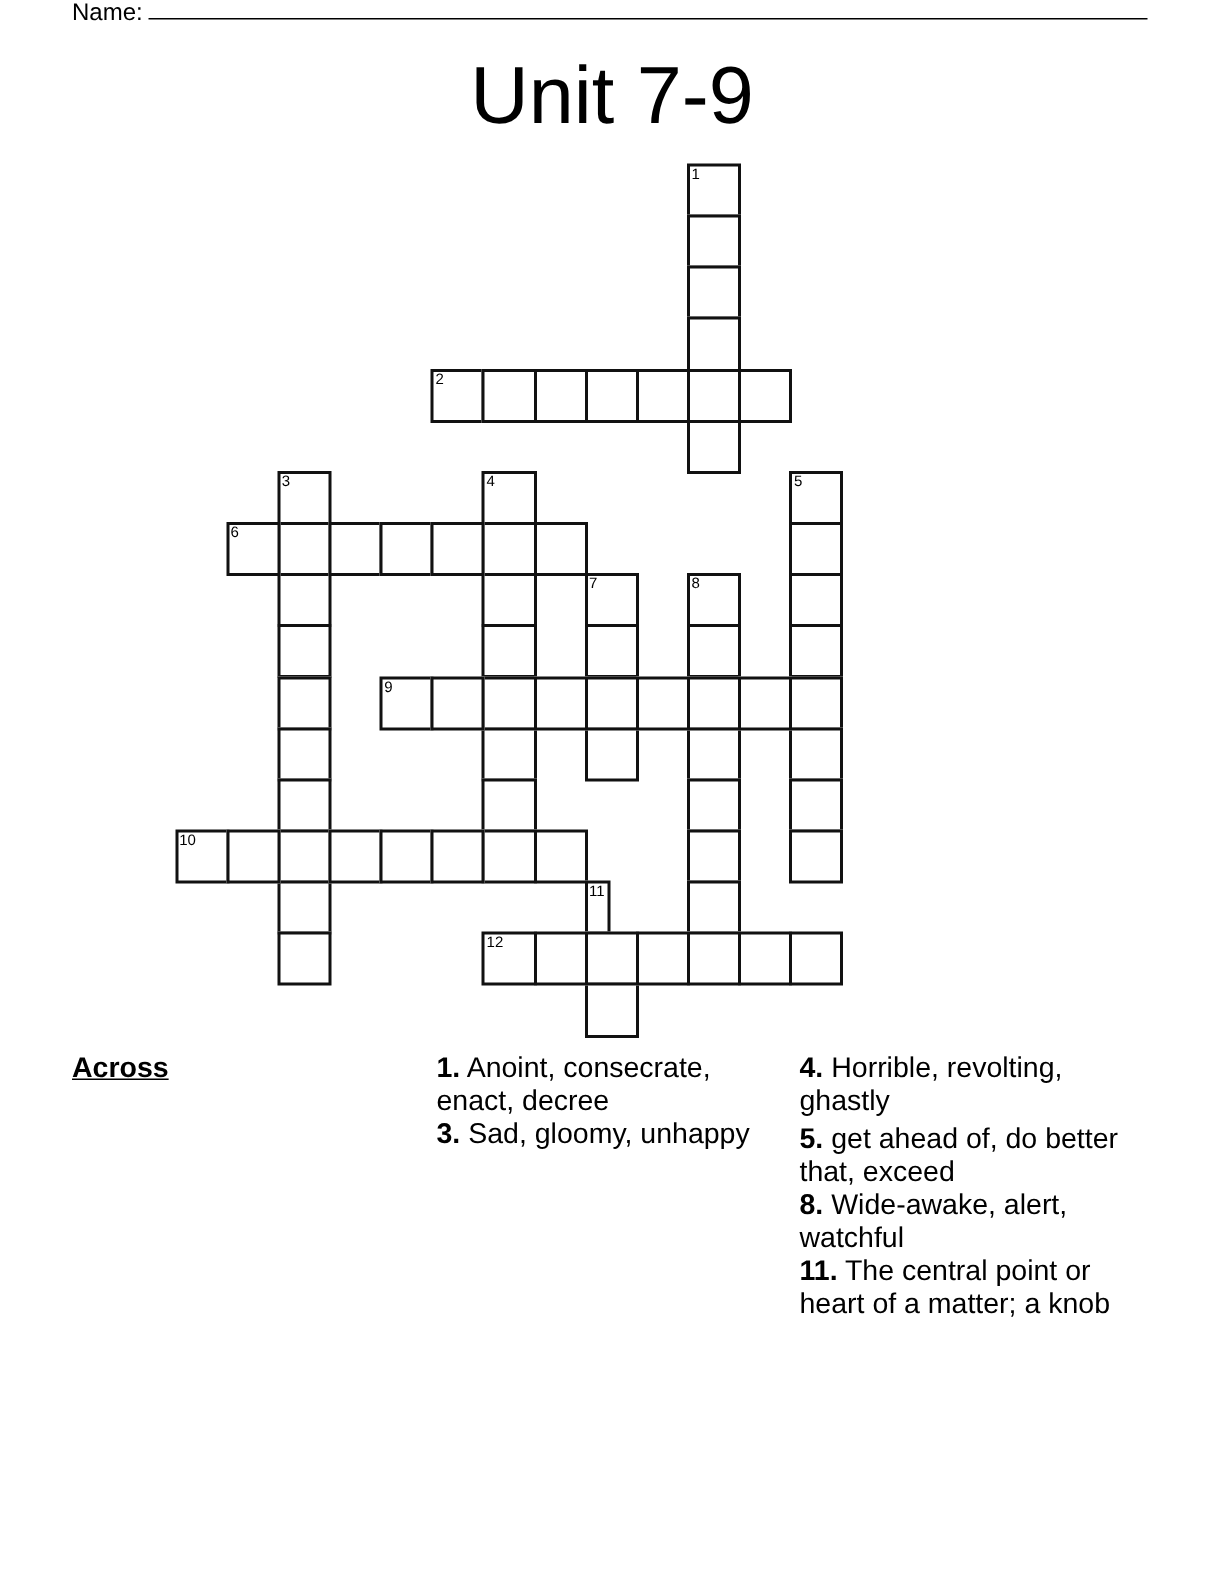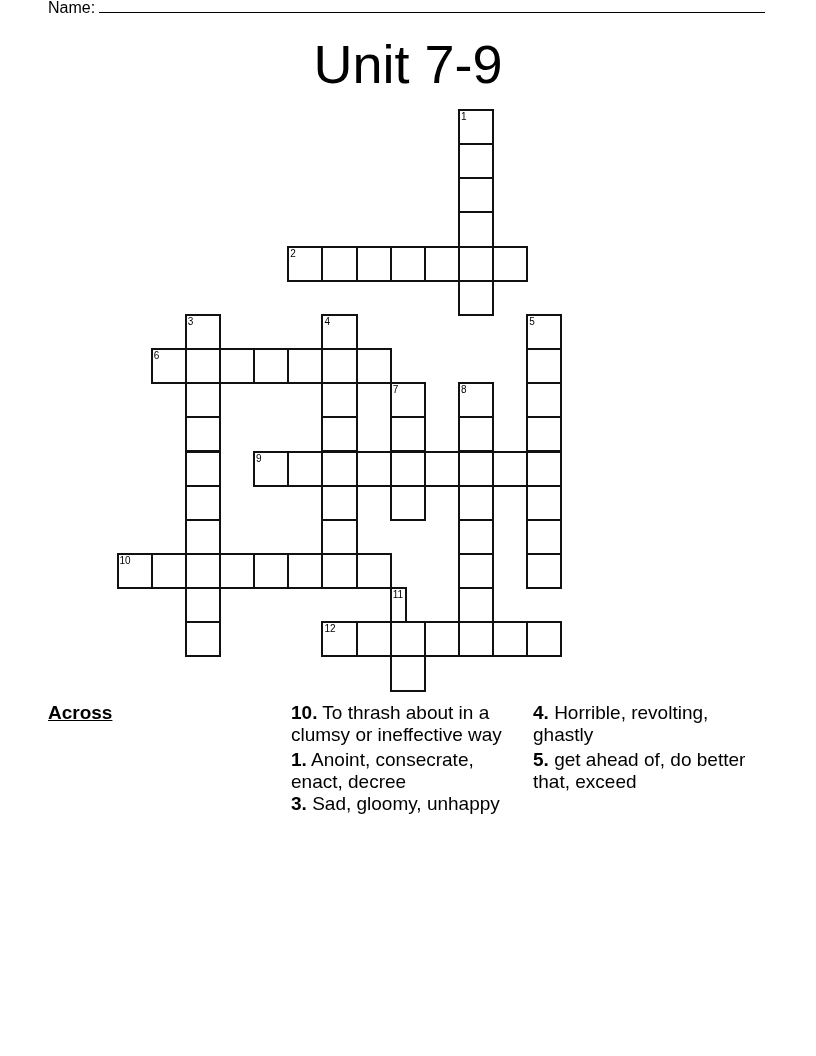--- a/index.html
+++ b/index.html
@@ -190,21 +190,22 @@
     <div class="cell" style="left: 423.85px; top: 621.25px; width: 36.15px; height: 36.15px;"></div>
     <div class="cell" style="left: 492.15px; top: 621.25px; width: 36.15px; height: 36.15px;"></div>
     <div class="cell" style="left: 526.3px; top: 621.25px; width: 36.15px; height: 36.15px;"></div>
   </div>
 
 <div class="clues col1">
   <div class="heading">Across</div>
 </div>
 
 <div class="clues col2">
-  <div class="clue"><span class="n">10.</span><span> To thrash about in a clumsy or ineffective way</span></div>
   <div class="clue" style="margin-bottom:1px"><span class="n">1.</span><span> Anoint, consecrate, enact, decree</span></div>
   <div class="clue"><span class="n">3.</span><span> Sad, gloomy, unhappy</span></div>
 </div>
 
 <div class="clues col3">
   <div class="clue"><span class="n">4.</span><span> Horrible, revolting, ghastly</span></div>
   <div class="clue" style="margin-bottom:1px"><span class="n">5.</span><span> get ahead of, do better that, exceed</span></div>
+  <div class="clue" style="margin-bottom:1px"><span class="n">8.</span><span> Wide-awake, alert, watchful</span></div>
+  <div class="clue"><span class="n">11.</span><span> The central point or heart of a matter; a knob</span></div>
 </div>
 
 </body></html>

